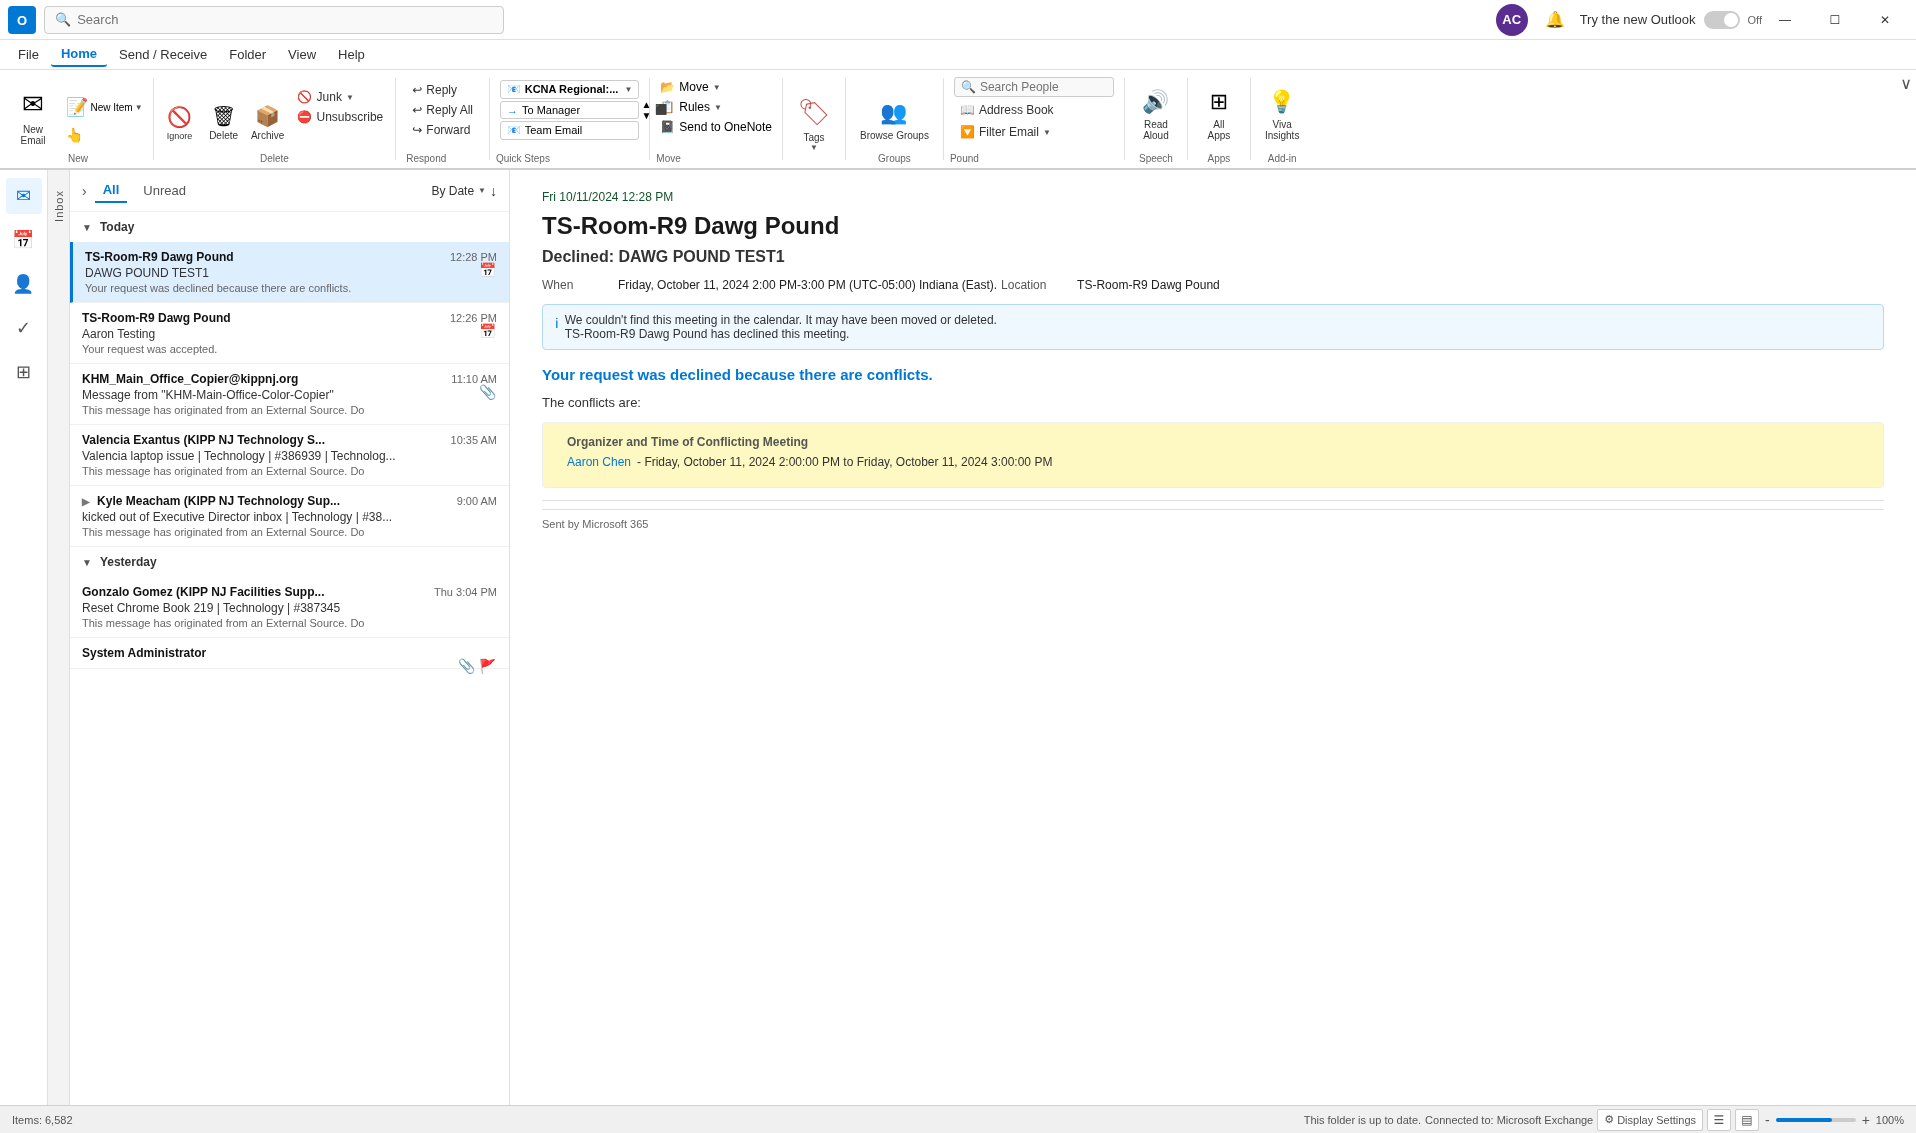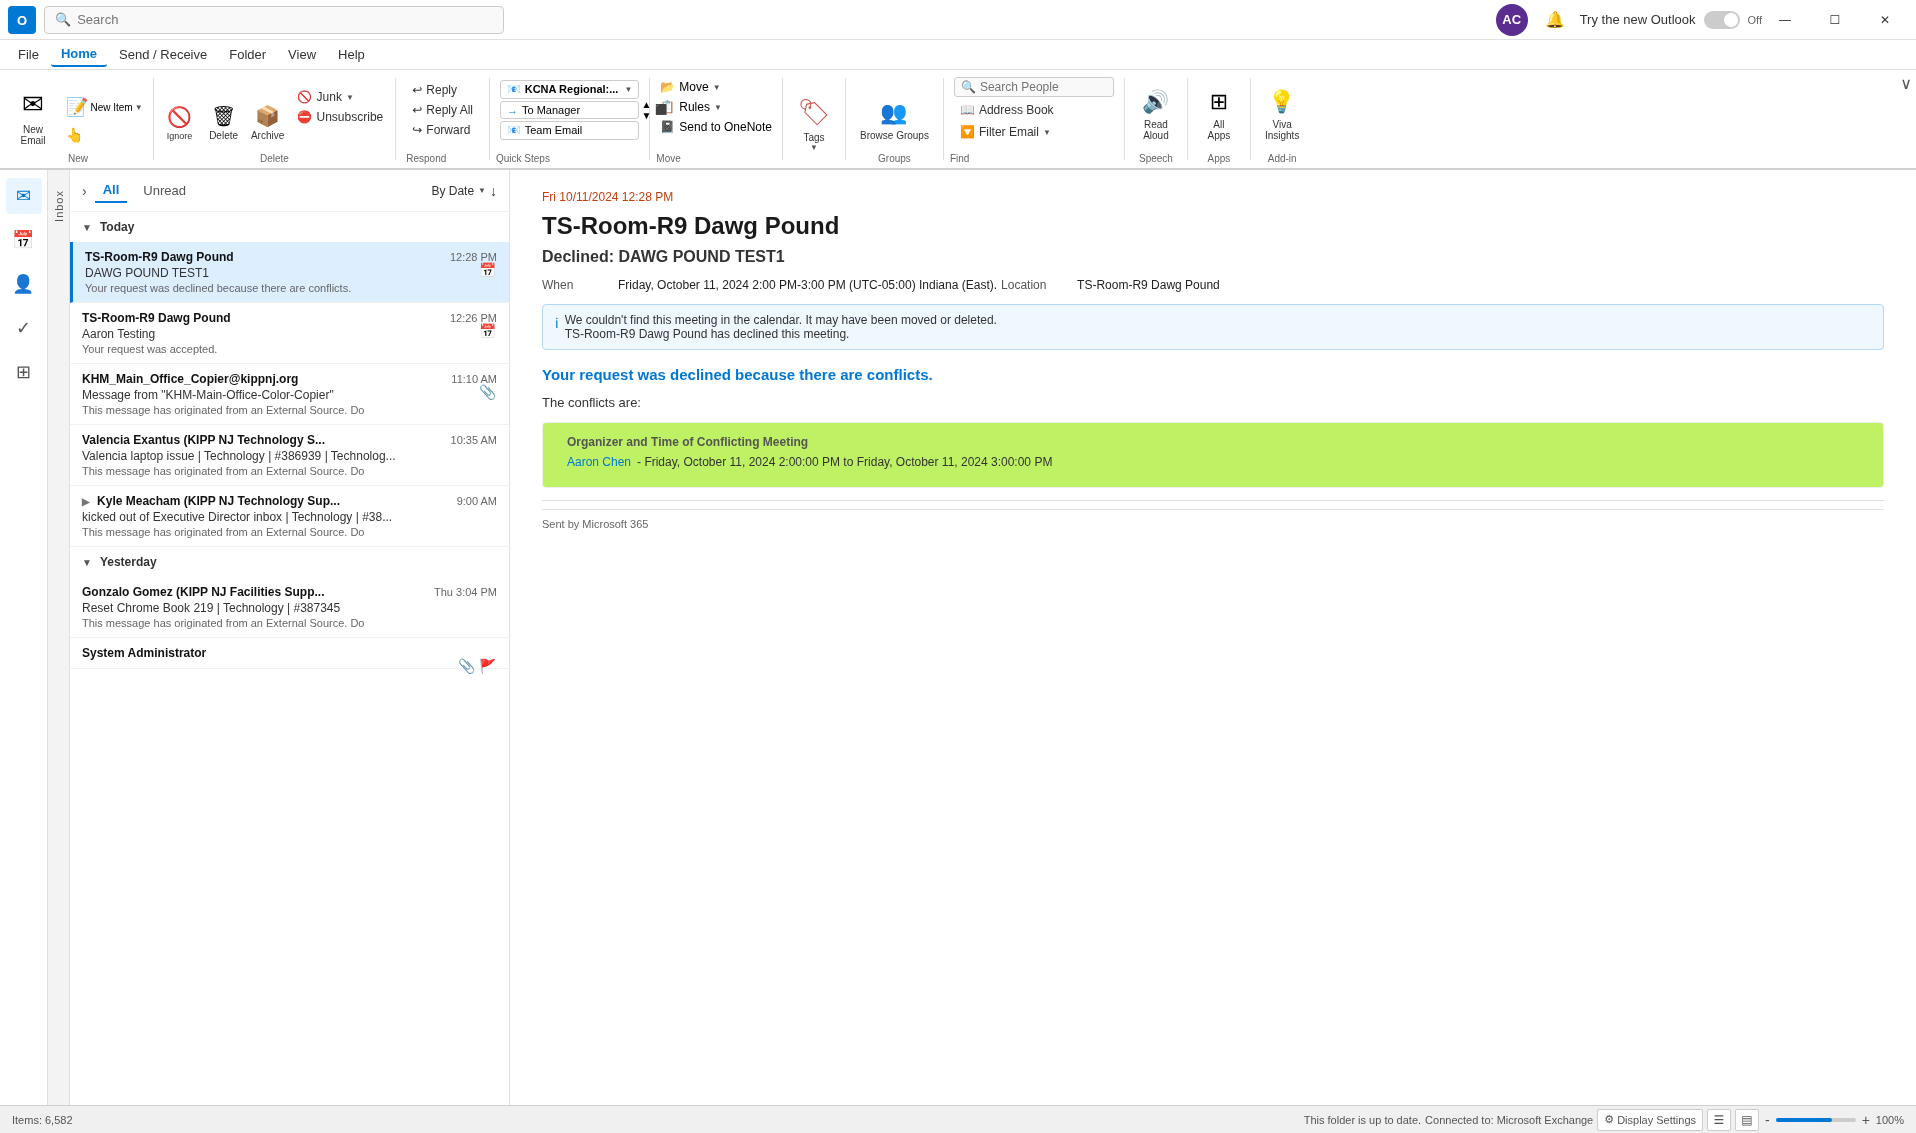--- a/index.html
+++ b/index.html
@@ -64,21 +64,21 @@
     .email-item-header { display: flex; align-items: center; justify-content: space-between; }
     .email-sender { font-size: 12px; font-weight: 600; color: #111; }
     .email-time { font-size: 11px; color: #666; }
     .email-subject { font-size: 12px; color: #333; }
     .email-preview { font-size: 11px; color: #666; white-space: nowrap; overflow: hidden; text-overflow: ellipsis; max-width: 340px; }
     .email-icon { position: absolute; right: 12px; top: 20px; font-size: 14px; color: #777; }
     .expand-icon { font-size: 10px; color: #777; margin-right: 4px; }
 
     
     .reading-pane { flex: 1; background: #fff; padding: 20px 32px; overflow-y: auto; }
-    .email-date-line { font-size: 12px; color: #c2410c; margin-bottom: 8px; }
+    .email-date-line { font-size: 12px; color: #14532d; margin-bottom: 8px; }
     .email-title { font-size: 24px; font-weight: 700; color: #1a1a1a; margin-bottom: 8px; }
     .email-declined-subject { font-size: 16px; font-weight: 700; color: #333; margin-bottom: 12px; }
     .email-meta { display: flex; flex-direction: row; gap: 4px; margin-bottom: 12px; }
     .meta-row { display: flex; gap: 16px; font-size: 12px; }
     .meta-label { color: #555; min-width: 60px; }
     .meta-value { color: #222; }
     .info-box { display: flex; align-items: flex-start; gap: 6px; padding: 8px 12px; background: #f0f8ff; border: 1px solid #b3d9f7; border-radius: 4px; margin-bottom: 16px; font-size: 12px; color: #333; }
     .info-icon { color: #0078d4; font-size: 14px; }
     .declined-reason { font-size: 15px; font-weight: 700; color: #0078d4; margin-bottom: 12px; }
     .conflicts-label { font-size: 13px; color: #333; margin-bottom: 12px; }
@@ -297,21 +297,21 @@
       <div class="ribbon-btn-small">
         <span>📖</span>
         <span>Address Book</span>
       </div>
       <div class="ribbon-btn-small">
         <span>🔽</span>
         <span>Filter Email</span>
         <span class="dropdown-arrow">▼</span>
       </div>
     </div>
-    <div class="ribbon-group-label">Find</div>
+    <div class="ribbon-group-label">Pound</div>
   </div>
   <div class="ribbon-divider"></div>
 
   <div class="ribbon-section" style="flex-direction:column; align-items:center; justify-content:flex-end;">
     <div class="ribbon-big-btn" style="height:76px;">
       <span style="font-size:22px;">🔊</span>
       <span class="label" style="white-space:pre-wrap; text-align:center;">Read
 Aloud</span>
     </div>
     <div class="ribbon-group-label">Speech</div>
@@ -471,21 +471,21 @@
       <div>
         <div>We couldn't find this meeting in the calendar. It may have been moved or deleted.</div>
         <div>TS-Room-R9 Dawg Pound has declined this meeting.</div>
       </div>
     </div>
 
     <div class="declined-reason">Your request was declined because there are conflicts.</div>
 
     <div class="conflicts-label">The conflicts are:</div>
 
-    <div style="padding: 12px 24px; background: #bef264; border: 1px solid #eee; border-radius: 4px; margin-bottom: 12px;">
+    <div style="padding: 12px 24px; background: #fef9c3; border: 1px solid #eee; border-radius: 4px; margin-bottom: 12px;">
       <div class="conflict-table-header">Organizer and Time of Conflicting Meeting</div>
       <div class="conflict-row">
         <a class="conflict-link">Aaron Chen</a>
         <span>- Friday, October 11, 2024 2:00:00 PM to Friday, October 11, 2024 3:00:00 PM</span>
       </div>
     </div>
 
     <div class="separator-line"></div>
     <div class="separator-line"></div>
     <div class="sent-by">Sent by Microsoft 365</div>

